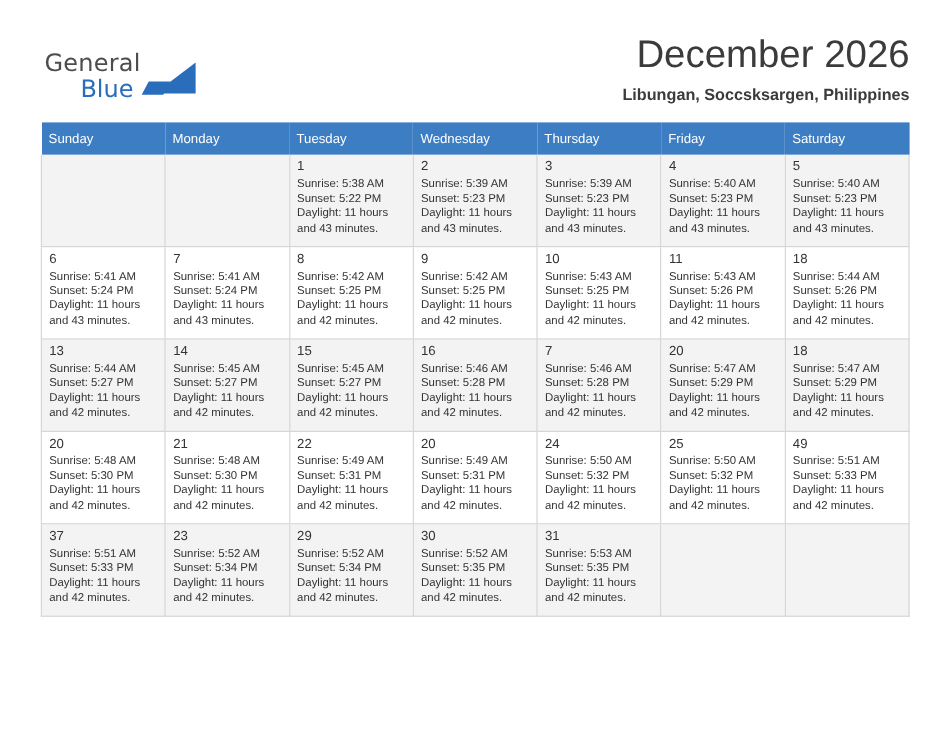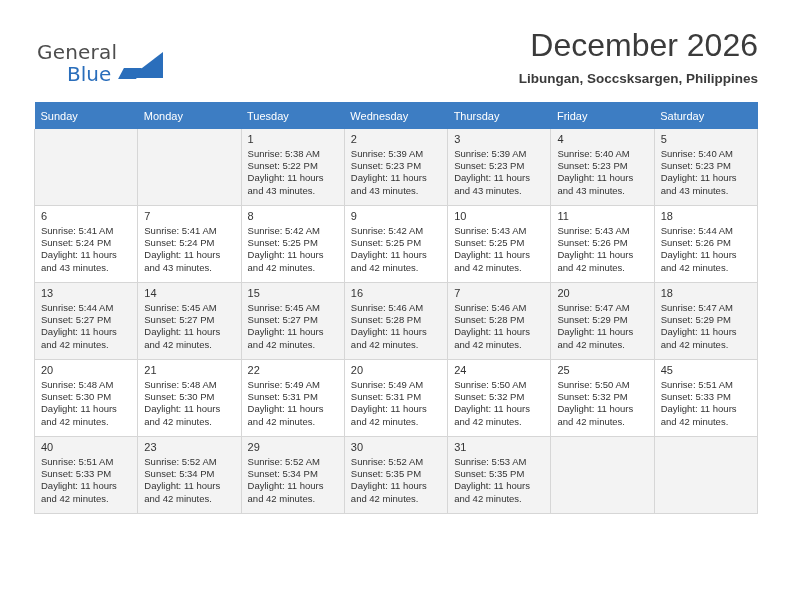--- a/index.html
+++ b/index.html
@@ -405,32 +405,32 @@
             <div class="cell-inner">
               <div class="daynum">25</div>
               <div class="evt">Sunrise: 5:50 AM</div>
               <div class="evt">Sunset: 5:32 PM</div>
               <div class="evt">Daylight: 11 hours</div>
               <div class="evt">and 42 minutes.</div>
             </div>
           </td>
           <td>
             <div class="cell-inner">
-              <div class="daynum">45</div>
+              <div class="daynum">49</div>
               <div class="evt">Sunrise: 5:51 AM</div>
               <div class="evt">Sunset: 5:33 PM</div>
               <div class="evt">Daylight: 11 hours</div>
               <div class="evt">and 42 minutes.</div>
             </div>
           </td>
         </tr>
         <tr class="shaded">
           <td>
             <div class="cell-inner">
-              <div class="daynum">40</div>
+              <div class="daynum">37</div>
               <div class="evt">Sunrise: 5:51 AM</div>
               <div class="evt">Sunset: 5:33 PM</div>
               <div class="evt">Daylight: 11 hours</div>
               <div class="evt">and 42 minutes.</div>
             </div>
           </td>
           <td>
             <div class="cell-inner">
               <div class="daynum">23</div>
               <div class="evt">Sunrise: 5:52 AM</div>

